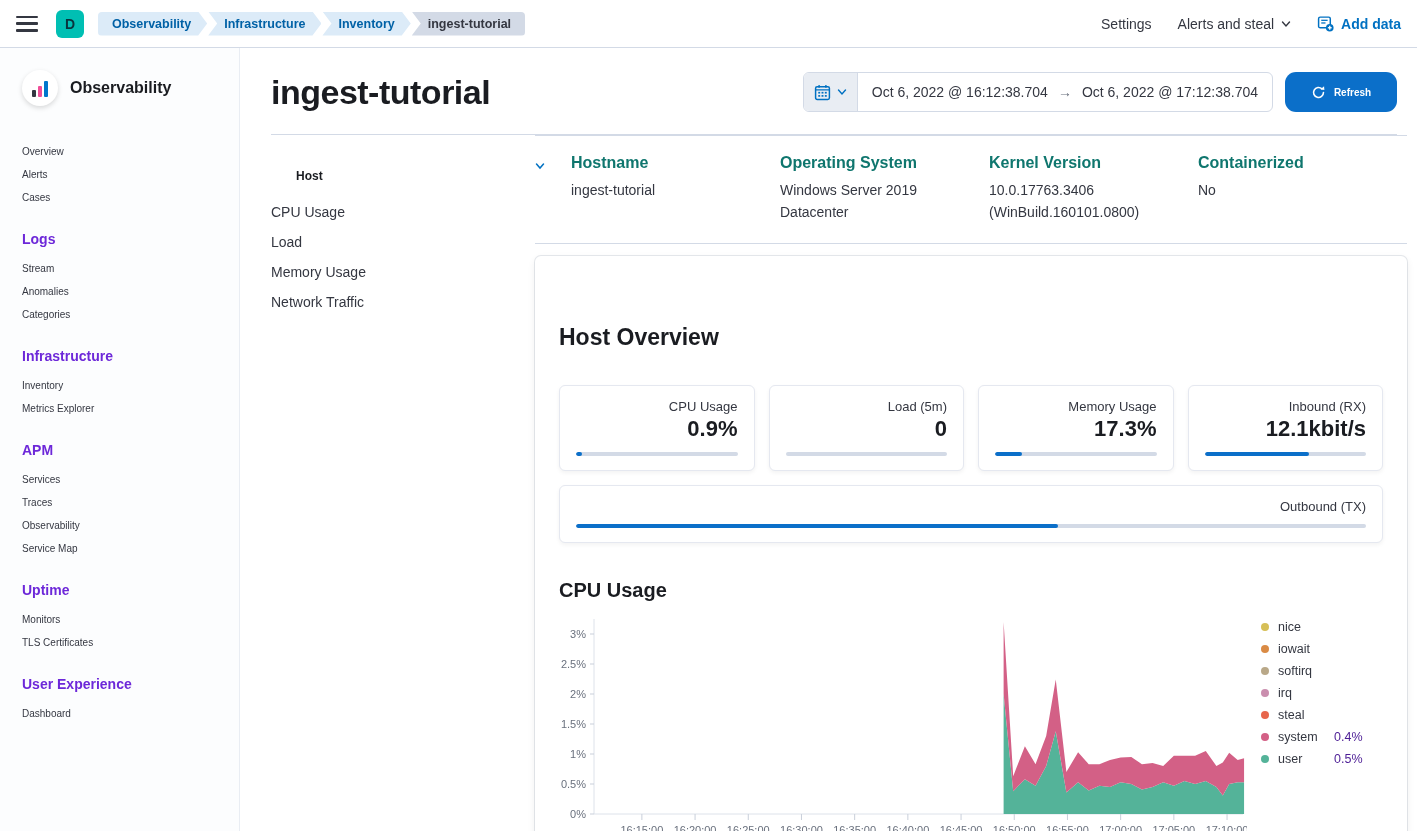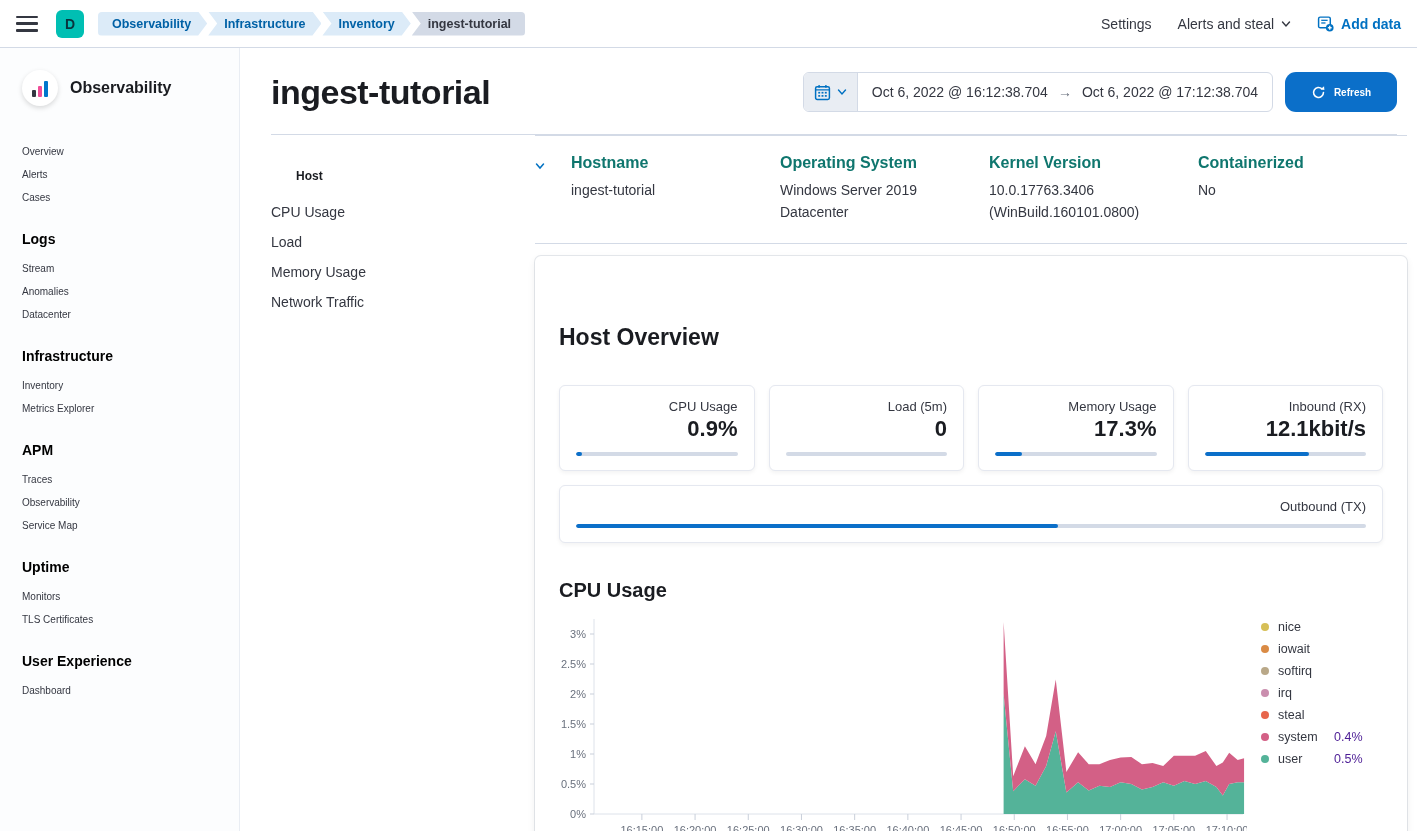--- a/index.html
+++ b/index.html
@@ -26,21 +26,21 @@
 
   
   .frame { display:flex; height:783px; }
   .sidebar { width:240px; flex:0 0 240px; background:#fcfdfe; border-right:1px solid #e9edf3; padding:22px 0 0 22px; }
   .side-head { display:flex; align-items:center; gap:12px; margin-bottom:34px; }
   .logo-circle { width:36px; height:36px; border-radius:50%; background:#fff; box-shadow:0 2px 5px rgba(0,0,0,.15);
     display:flex; align-items:flex-end; justify-content:center; gap:2px; padding-bottom:9px; }
   .logo-circle i { display:block; width:4px; border-radius:1px; }
   .side-title { font-size:16px; font-weight:700; color:#1a1c21; }
   .side-section { margin-bottom:22px; }
-  .side-section h4 { font-size:14px; font-weight:700; color:#000000; margin:12px 0 10px; }
+  .side-section h4 { font-size:14px; font-weight:700; color:#6d28d9; margin:12px 0 10px; }
   .side-item { font-size:10px; color:#343741; padding:6px 0; cursor:pointer; }
 
   
   .main { flex:1; padding:24px 20px 0 31px; overflow:hidden; }
   .page-head { display:flex; align-items:center; justify-content:space-between; }
   .page-title { font-size:34px; font-weight:700; color:#1a1c21; letter-spacing:-.5px; }
   .head-controls { display:flex; align-items:center; gap:12px; }
   .datepicker { display:flex; align-items:stretch; border:1px solid #d3dae6; border-radius:6px; overflow:hidden; height:40px; background:#fff; }
   .dp-cal { display:flex; align-items:center; gap:6px; padding:0 10px; background:#e9edf3; border-right:1px solid #d3dae6; cursor:pointer; }
   .dp-dates { display:flex; align-items:center; gap:10px; padding:0 14px; font-size:14px; color:#343741; }
@@ -136,29 +136,30 @@
     <div id="side-sections">
         <div class="side-section">
           <div class="side-item">Overview</div>
           <div class="side-item">Alerts</div>
           <div class="side-item">Cases</div>
         </div>
         <div class="side-section">
           <h4>Logs</h4>
           <div class="side-item">Stream</div>
           <div class="side-item">Anomalies</div>
-          <div class="side-item">Datacenter</div>
+          <div class="side-item">Categories</div>
         </div>
         <div class="side-section">
           <h4>Infrastructure</h4>
           <div class="side-item">Inventory</div>
           <div class="side-item">Metrics Explorer</div>
         </div>
         <div class="side-section">
           <h4>APM</h4>
+          <div class="side-item">Services</div>
           <div class="side-item">Traces</div>
           <div class="side-item">Observability</div>
           <div class="side-item">Service Map</div>
         </div>
         <div class="side-section">
           <h4>Uptime</h4>
           <div class="side-item">Monitors</div>
           <div class="side-item">TLS Certificates</div>
         </div>
         <div class="side-section">

